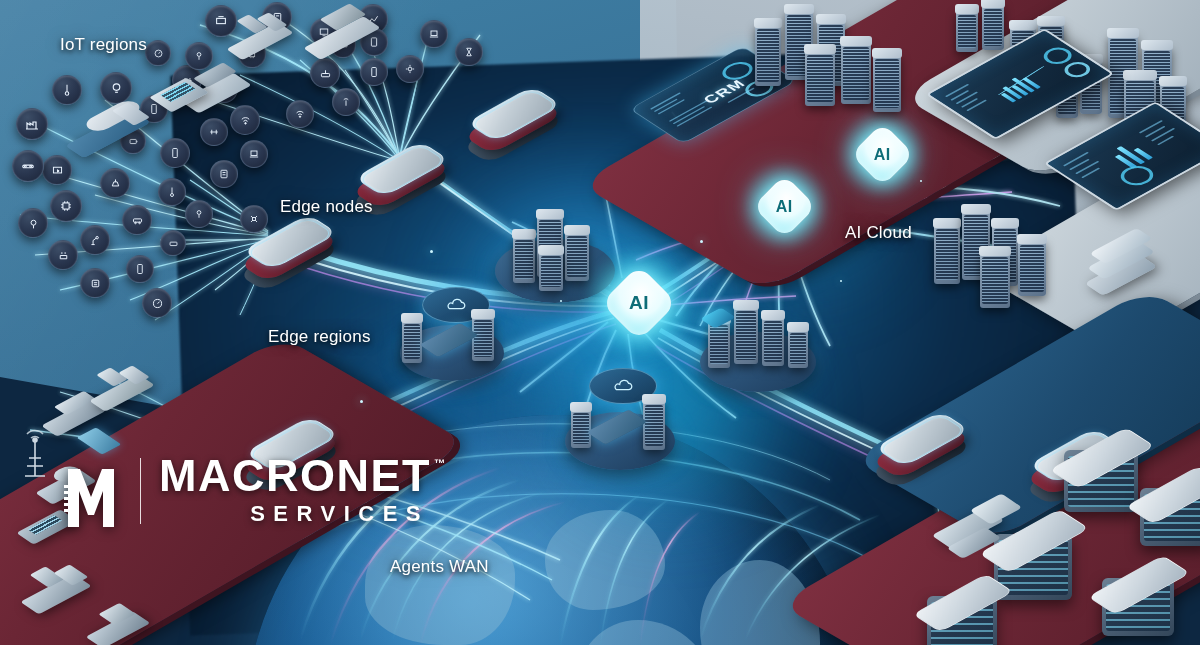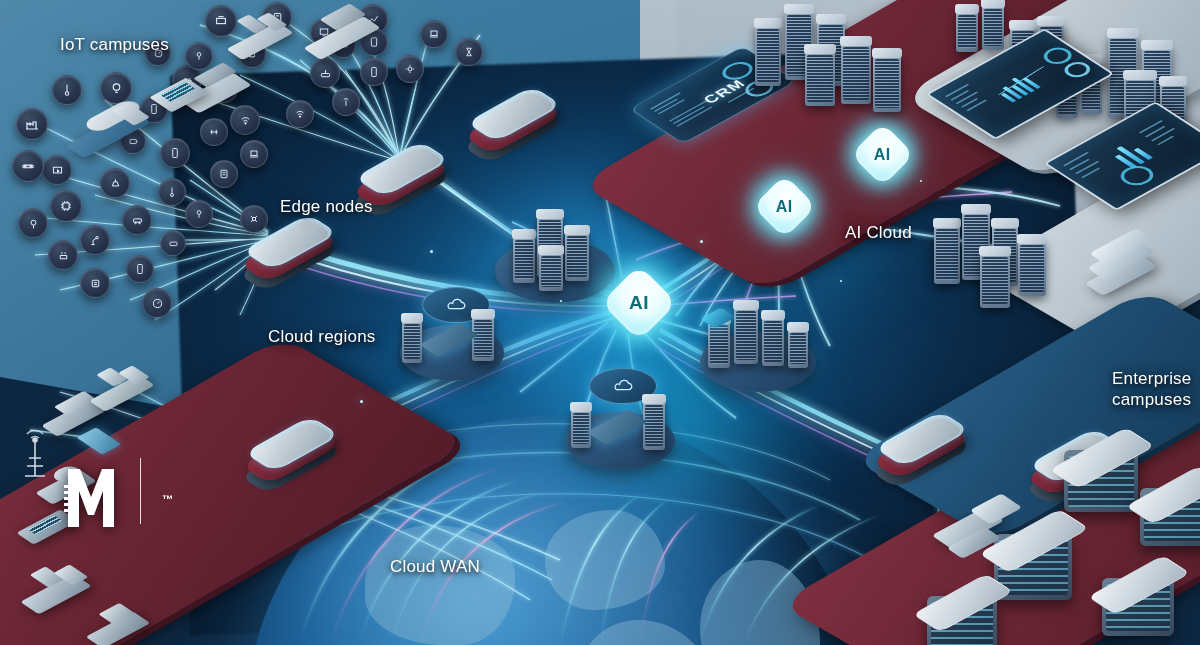--- a/index.html
+++ b/index.html
@@ -1074,27 +1074,25 @@
     <div style="position:absolute;left:6px;top:6px;width:24px;height:24px;border-radius:5px;background:linear-gradient(150deg,#4fd0f5,#1a6f9e);transform:rotate(-28deg) skewX(28deg) scaleY(.66);box-shadow:0 0 16px rgba(80,215,255,.7);"></div>
   </div>
 
   <div class="spark" style="left:430px;top:250px;width:3px;height:3px;"></div>
   <div class="spark" style="left:560px;top:300px;width:2px;height:2px;"></div>
   <div class="spark" style="left:700px;top:240px;width:3px;height:3px;"></div>
   <div class="spark" style="left:840px;top:280px;width:2px;height:2px;"></div>
   <div class="spark" style="left:360px;top:400px;width:3px;height:3px;"></div>
   <div class="spark" style="left:920px;top:180px;width:2px;height:2px;"></div>
 
-  <div class="label big" style="left:60px;top:34px;">IoT campuses</div>
+  <div class="label big" style="left:60px;top:34px;">IoT regions</div>
   <div class="label big" style="left:280px;top:196px;">Edge nodes</div>
-  <div class="label big" style="left:268px;top:326px;">Cloud regions</div>
-  <div class="label big" style="left:390px;top:556px;">Cloud WAN</div>
+  <div class="label big" style="left:268px;top:326px;">Edge regions</div>
+  <div class="label big" style="left:390px;top:556px;">Agents WAN</div>
   <div class="label big" style="left:845px;top:222px;">AI Cloud</div>
-  <div class="label big" style="left:1112px;top:368px;text-align:left;">Enterprise
-campuses</div>
 
   <div id="logo">
     <div class="mark">
       <svg width="62" height="72" viewBox="0 0 62 72">
         <g fill="#ffffff">
           <polygon points="8,72 8,14 20,14 31,42 42,14 54,14 54,72 43,72 43,36 34,60 28,60 19,36 19,72"></polygon>
         </g>
         <g fill="#ffffff" opacity="0">
           <rect x="0" y="0" width="1" height="1"></rect>
         </g>
@@ -1102,17 +1100,19 @@
           <rect x="4" y="30" width="9" height="3" fill="#ffffff"></rect>
           <rect x="4" y="36" width="9" height="3" fill="#ffffff"></rect>
           <rect x="4" y="42" width="9" height="3" fill="#ffffff"></rect>
           <rect x="4" y="48" width="9" height="3" fill="#ffffff"></rect>
           <rect x="4" y="54" width="9" height="3" fill="#ffffff"></rect>
         </g>
       </svg>
     </div>
     <div class="divider"></div>
     <div class="words">
+      <div class="wm">MACRONET</div>
+      <div class="ws">SERVICES</div>
       <div class="tm">™</div>
     </div>
   </div>
 
 </div>
 
 </body></html>

